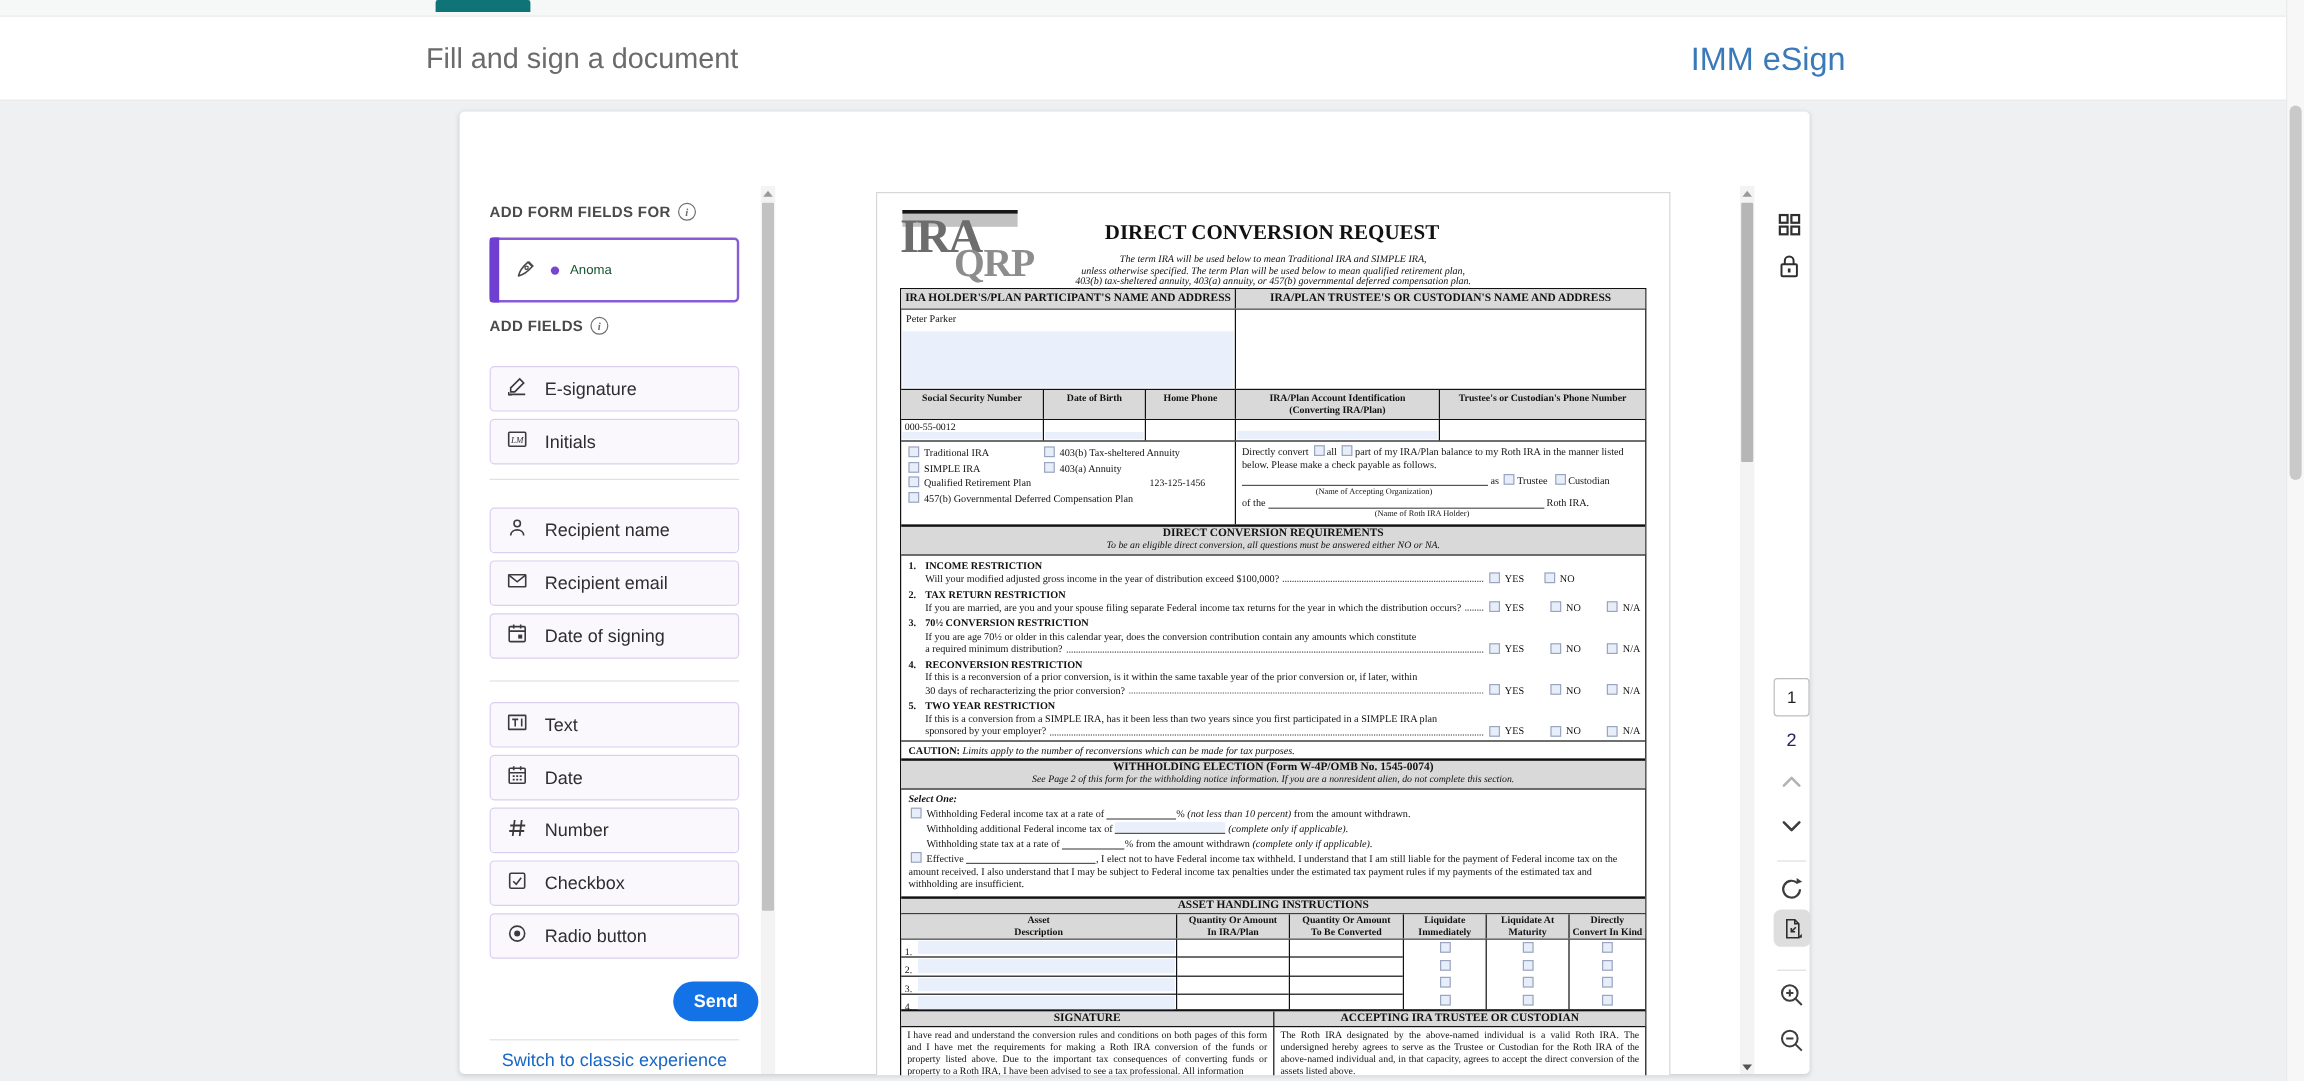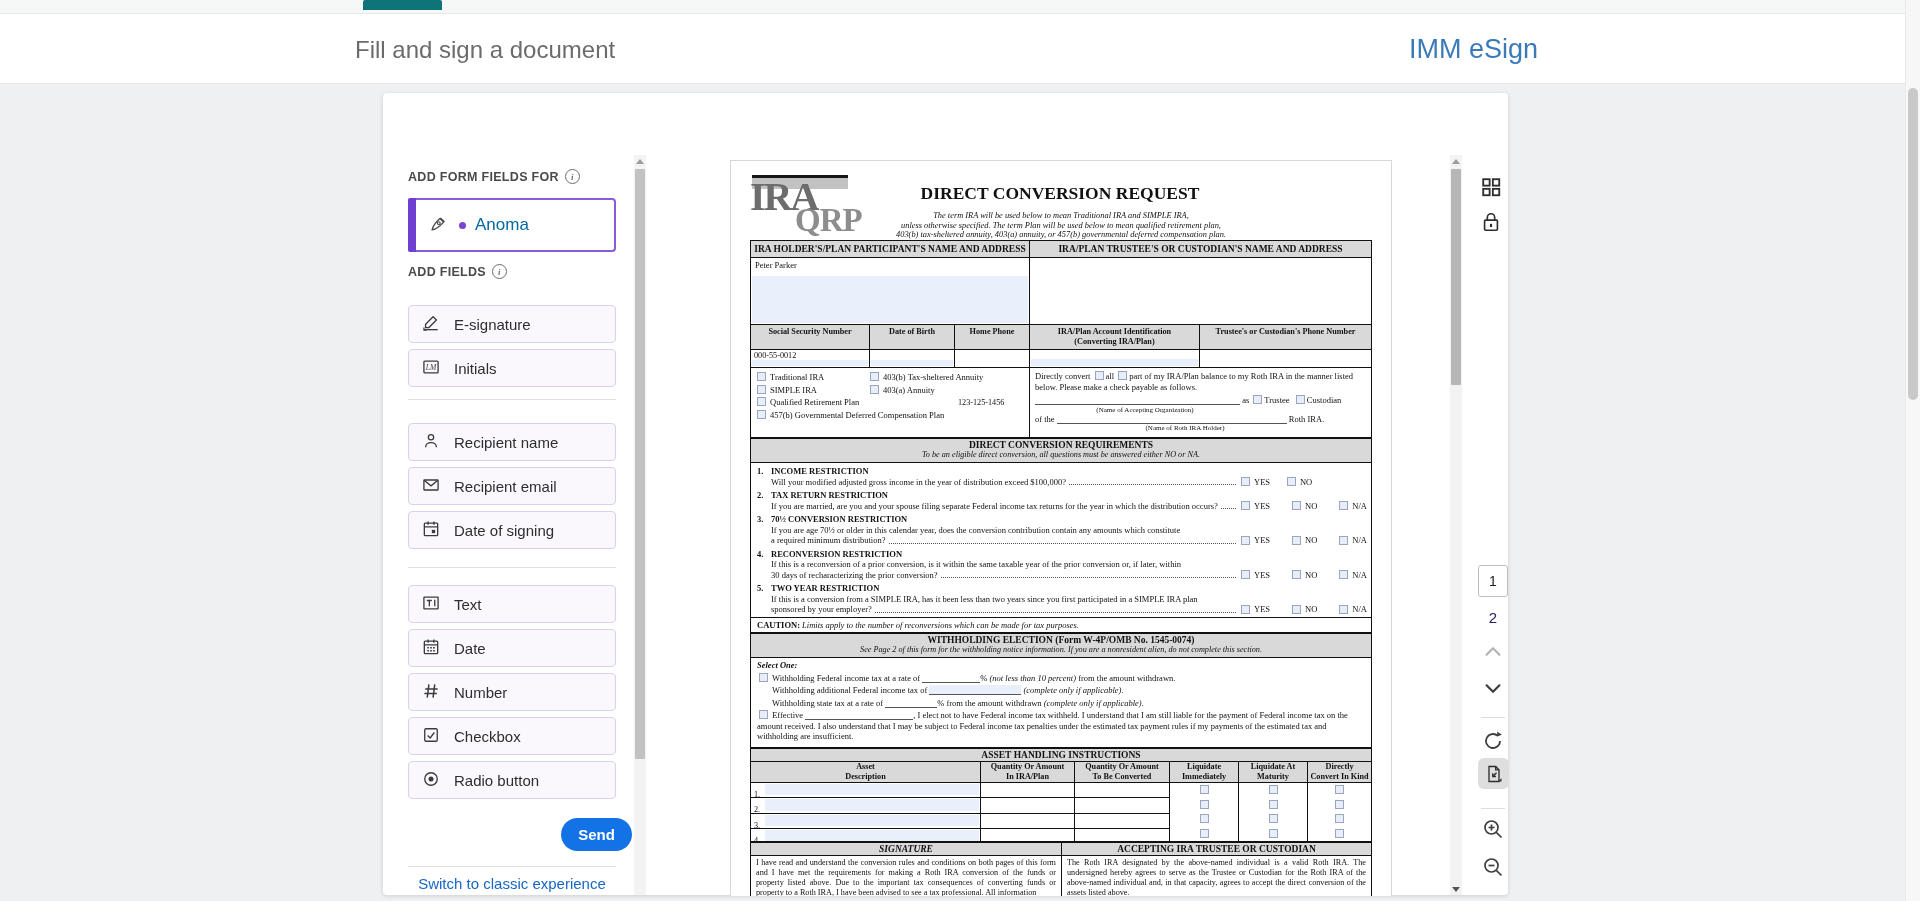--- a/index.html
+++ b/index.html
@@ -14,21 +14,21 @@
 
   
   .card{position:absolute;left:383px;top:93px;width:1125px;height:802px;background:#fff;border-radius:4px;box-shadow:0 1px 4px rgba(0,0,0,.14);}
 
   
   .sb-label{position:absolute;left:25px;font-size:12.5px;font-weight:bold;color:#4a4a4a;letter-spacing:.3px;display:flex;align-items:center;gap:6px;}
   .info-i{width:13px;height:13px;border:1px solid #6e6e6e;border-radius:50%;font-size:9px;font-weight:bold;color:#6e6e6e;display:inline-flex;align-items:center;justify-content:center;font-family:"Liberation Serif",serif;font-style:italic;}
   .recipient-box{position:absolute;left:25px;top:105px;width:208px;height:54px;border:2px solid #8a5bd6;border-radius:4px;background:#fff;box-sizing:border-box;display:flex;align-items:center;gap:9px;padding-left:18px;cursor:pointer;}
   .recipient-bar{position:absolute;left:0;top:-2px;bottom:-2px;width:8px;background:#6f3fd1;border-radius:2px 0 0 2px;margin-left:-2px;}
   .recipient-dot{width:7px;height:7px;border-radius:50%;background:#7a44d0;}
-  .recipient-name{font-size:17px;color:#0369a1;}
+  .recipient-name{font-size:11px;color:#14532d;}
   .fieldbtn{position:absolute;left:25px;width:208px;height:38px;background:#faf8fd;border:1px solid #dacfef;border-radius:4px;box-sizing:border-box;display:flex;align-items:center;gap:13px;padding:0 12px;font-size:15px;color:#2e2e2e;cursor:pointer;}
   .fieldbtn svg{flex-shrink:0;}
   .sb-divider{position:absolute;left:25px;width:208px;height:1px;background:#e1e1e1;}
   .send-btn{position:absolute;left:178px;top:725px;width:71px;height:33px;background:#1373e6;border:none;border-radius:17px;color:#fff;font-size:15px;font-weight:bold;font-family:"Liberation Sans",sans-serif;cursor:pointer;}
   .switch-link{position:absolute;left:25px;top:782px;width:208px;text-align:center;font-size:15px;color:#1766c5;cursor:pointer;}
 
   
   .vscroll{position:absolute;width:12px;background:#f3f3f3;}
   .vscroll .thumb{position:absolute;left:1px;width:10px;background:#c2c2c2;border-radius:1px;}
   .arr-up{position:absolute;left:2px;top:4px;width:0;height:0;border-left:4px solid transparent;border-right:4px solid transparent;border-bottom:5px solid #9a9a9a;}
@@ -483,21 +483,21 @@
             </div>
             <div class="cell bl" style="width:64px;display:flex;flex-direction:column;justify-content:space-around;align-items:center;">
               <span class="cbx"></span>
                 <span class="cbx"></span>
                 <span class="cbx"></span>
                 <span class="cbx"></span>
             </div>
           </div>
 
           <div class="row bt2">
-            <div class="cell gray hd9" style="width:310px;padding:1px 16px;font-style:italic;">SIGNATURE</div>
+            <div class="cell gray hd9" style="width:310px;padding:1px 16px;">SIGNATURE</div>
             <div class="cell gray hd9 bl" style="width:310px;padding:1px 0;">ACCEPTING IRA TRUSTEE OR CUSTODIAN</div>
           </div>
           <div class="row bt" style="height:52px;">
             <div class="cell t8" style="width:310px;padding:2px 5px;text-align:justify;">I have read and understand the conversion rules and conditions on both pages of this form and I have met the requirements for making a Roth IRA conversion of the funds or property listed above. Due to the important tax consequences of converting funds or property to a Roth IRA, I have been advised to see a tax professional. All information</div>
             <div class="cell bl t8" style="width:310px;padding:2px 5px;text-align:justify;">The Roth IRA designated by the above-named individual is a valid Roth IRA. The undersigned hereby agrees to serve as the Trustee or Custodian for the Roth IRA of the above-named individual and, in that capacity, agrees to accept the direct conversion of the assets listed above.</div>
           </div>
 
         </div>
       </div>
     </div>

